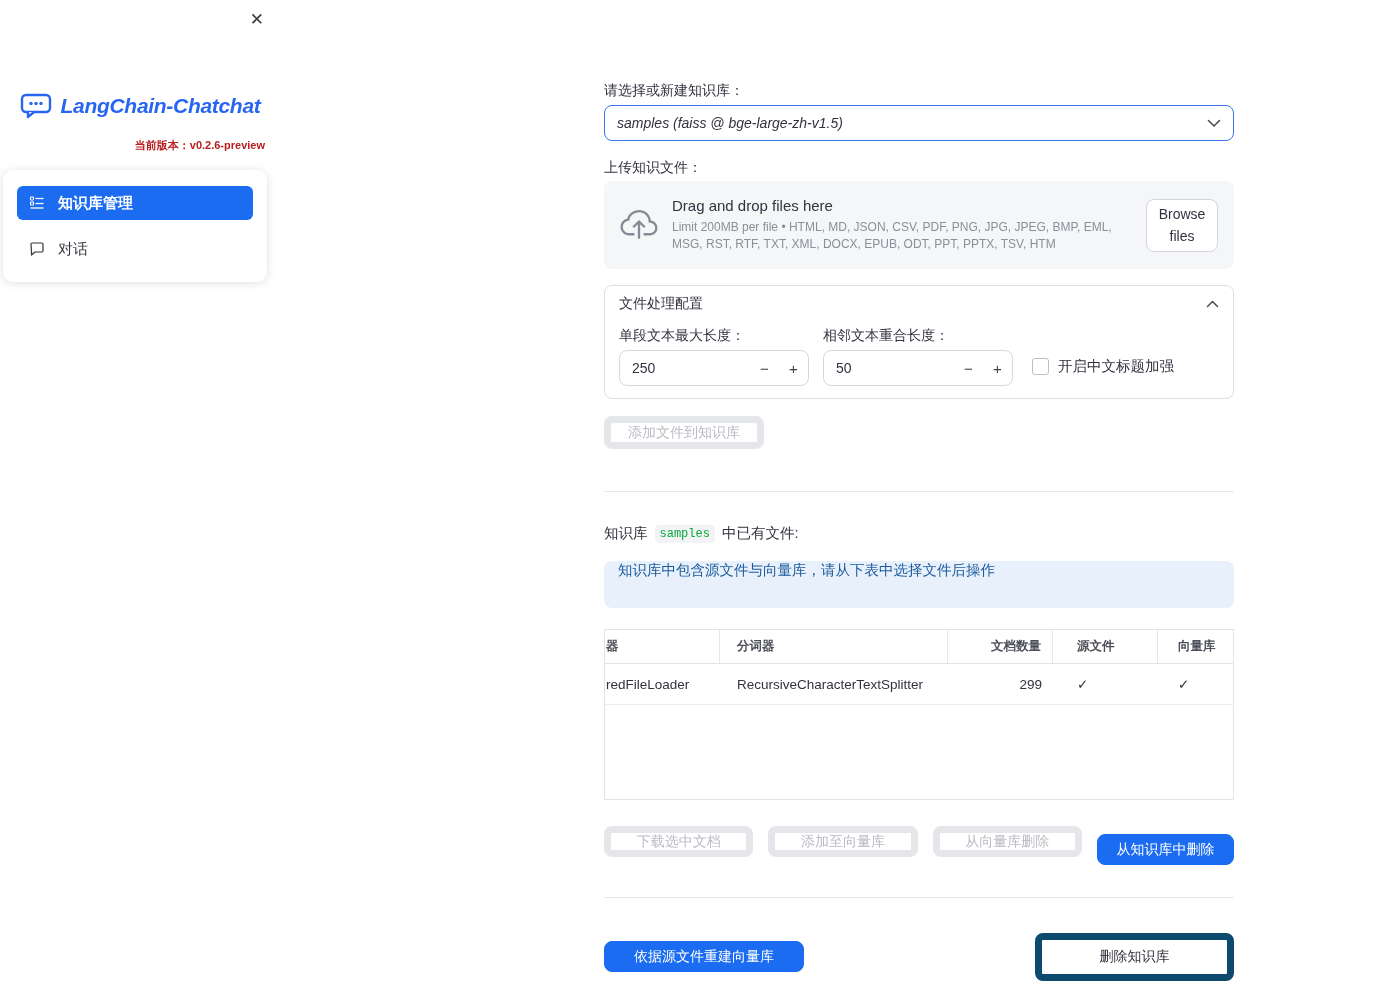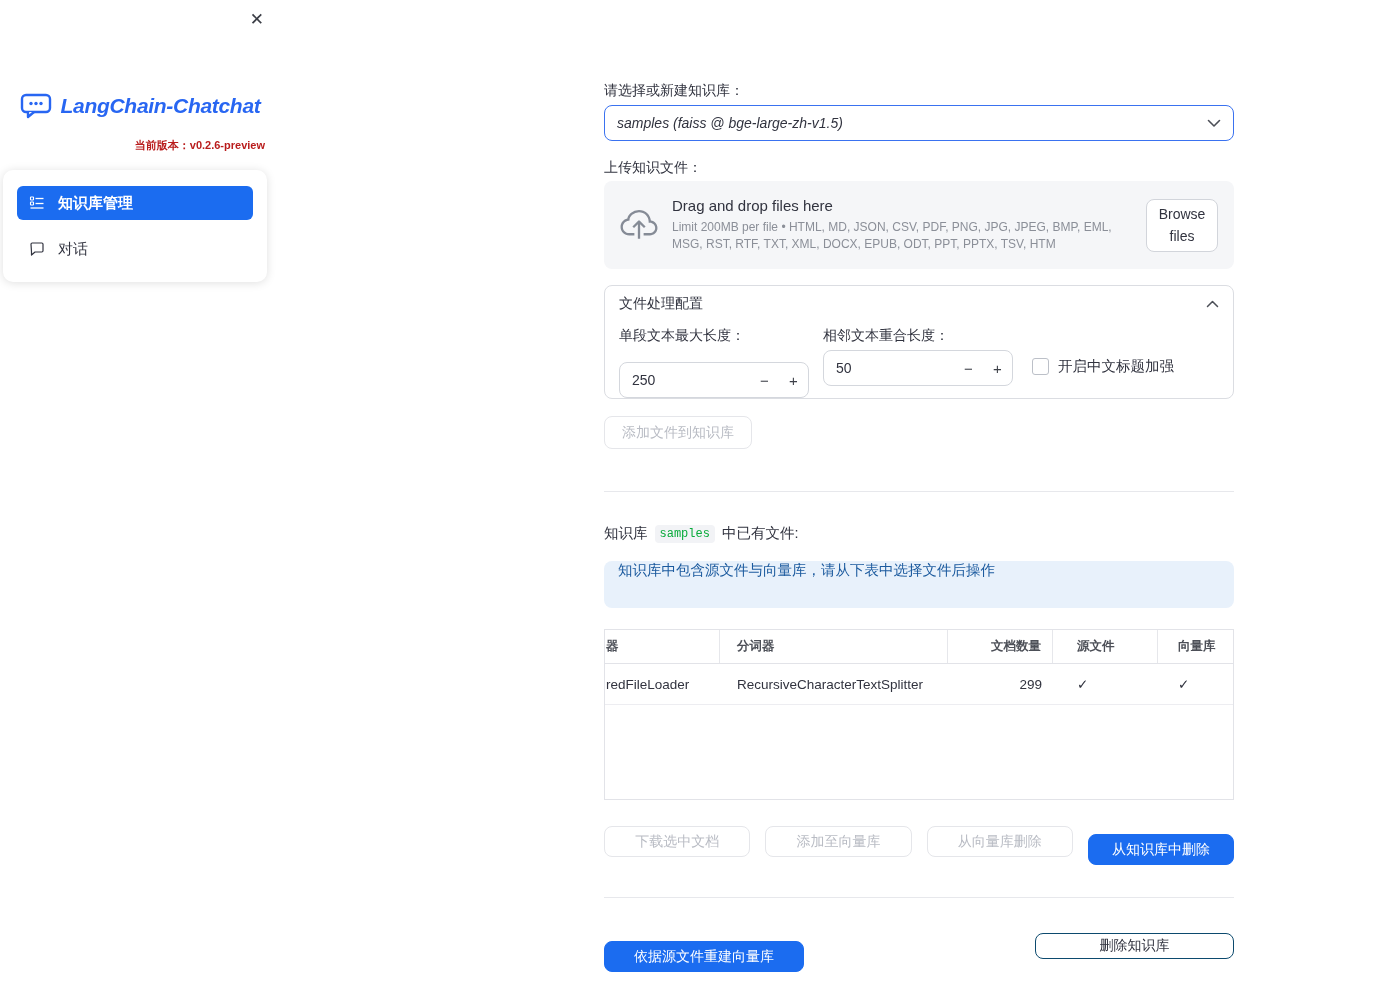--- a/index.html
+++ b/index.html
@@ -42,28 +42,28 @@
   .up-title{font-size:15px;margin-bottom:5px;}
   .up-limit{font-size:12px;color:var(--muted);line-height:1.4;}
   .browse-btn{width:72px;height:53px;flex:0 0 auto;background:#fff;border:1px solid #d2d5db;border-radius:8px;font-size:14px;color:var(--text);display:flex;align-items:center;justify-content:center;text-align:center;line-height:1.6;cursor:pointer;font-family:inherit;}
 
   .expander{position:absolute;top:285px;left:0;right:0;height:114px;border:1px solid #dbdde2;border-radius:8px;background:#fff;}
   .exp-header{position:absolute;top:0;left:0;right:0;height:36px;display:flex;align-items:center;justify-content:space-between;padding:0 14px;cursor:pointer;}
   .exp-title{font-size:14px;}
   .cfg-lbl{position:absolute;top:41px;font-size:14px;white-space:nowrap;}
   #chunk-lbl{left:14px;} #overlap-lbl{left:218px;}
   .numinput{position:absolute;top:64px;height:36px;width:190px;border:1px solid var(--border);border-radius:8px;display:flex;align-items:center;background:#fff;}
-  #chunk-input{left:14px;margin-top:12px;} #overlap-input{left:218px;}
+  #chunk-input{left:14px;} #overlap-input{left:218px;}
   .numval{flex:1;padding-left:12px;font-size:14px;}
   .stepbtn{width:29px;text-align:center;font-size:15px;color:#3d4048;background:none;border:none;cursor:pointer;font-family:inherit;padding:0;}
   .checkbox-row{position:absolute;top:71px;left:427px;display:flex;align-items:center;gap:9px;cursor:pointer;}
   .cbox{width:17px;height:17px;border:1px solid #bcc0c8;border-radius:3px;background:#fff;flex:0 0 auto;}
   .cb-label{font-size:14.5px;white-space:nowrap;}
 
-  .btn{border-radius:8px;font-size:14px;display:flex;align-items:center;justify-content:center;background:#fff;border:1px solid #0c4a6e;color:var(--text);cursor:pointer;font-family:inherit;white-space:nowrap;}
+  .btn{border-radius:8px;font-size:14px;display:flex;align-items:center;justify-content:center;background:#fff;border:7px solid #0c4a6e;color:var(--text);cursor:pointer;font-family:inherit;white-space:nowrap;}
   .btn.disabled{color:#b9bcc4;border-color:#e5e6ea;cursor:default;}
   .btn.primary{background:var(--accent);border:1px solid var(--accent);color:#fff;margin-top:8px;}
   #add-btn{position:absolute;top:416px;left:0;height:33px;padding:0 17px;}
 
   .divider{position:absolute;left:0;right:0;height:1px;background:#e7e8ec;}
   #div1{top:491px;} #div2{top:897px;}
 
   .files-line{position:absolute;top:524px;left:0;display:flex;align-items:center;gap:7px;font-size:14.5px;}
   .inline-code{font-family:"Liberation Mono","DejaVu Sans Mono",monospace;font-size:12px;color:#09ab3b;background:#f2f3f6;padding:2px 5px;border-radius:4px;}
 
@@ -79,21 +79,21 @@
   .c3{width:105px;justify-content:flex-end;padding-right:11px;}
   .c4{width:105px;padding-left:24px;}
   .c5{flex:1;padding-left:20px;}
   .th.c5{border-right:none;}
 
   .actions{position:absolute;top:826px;left:0;right:0;display:flex;gap:15px;}
   .actions .btn{flex:1;height:31px;}
 
   .bottom{position:absolute;top:933px;left:0;right:0;display:flex;justify-content:space-between;}
   #rebuild-btn{width:200px;height:31px;}
-  #delete-kb-btn{width:199px;height:26px;border-radius:8px;}
+  #delete-kb-btn{width:199px;height:48px;border-radius:8px;}
 </style>
 </head>
 <body>
 
 <aside class="sidebar">
   <button class="sb-close">
     <span>✕</span>
   </button>
 
   <div class="logo">

